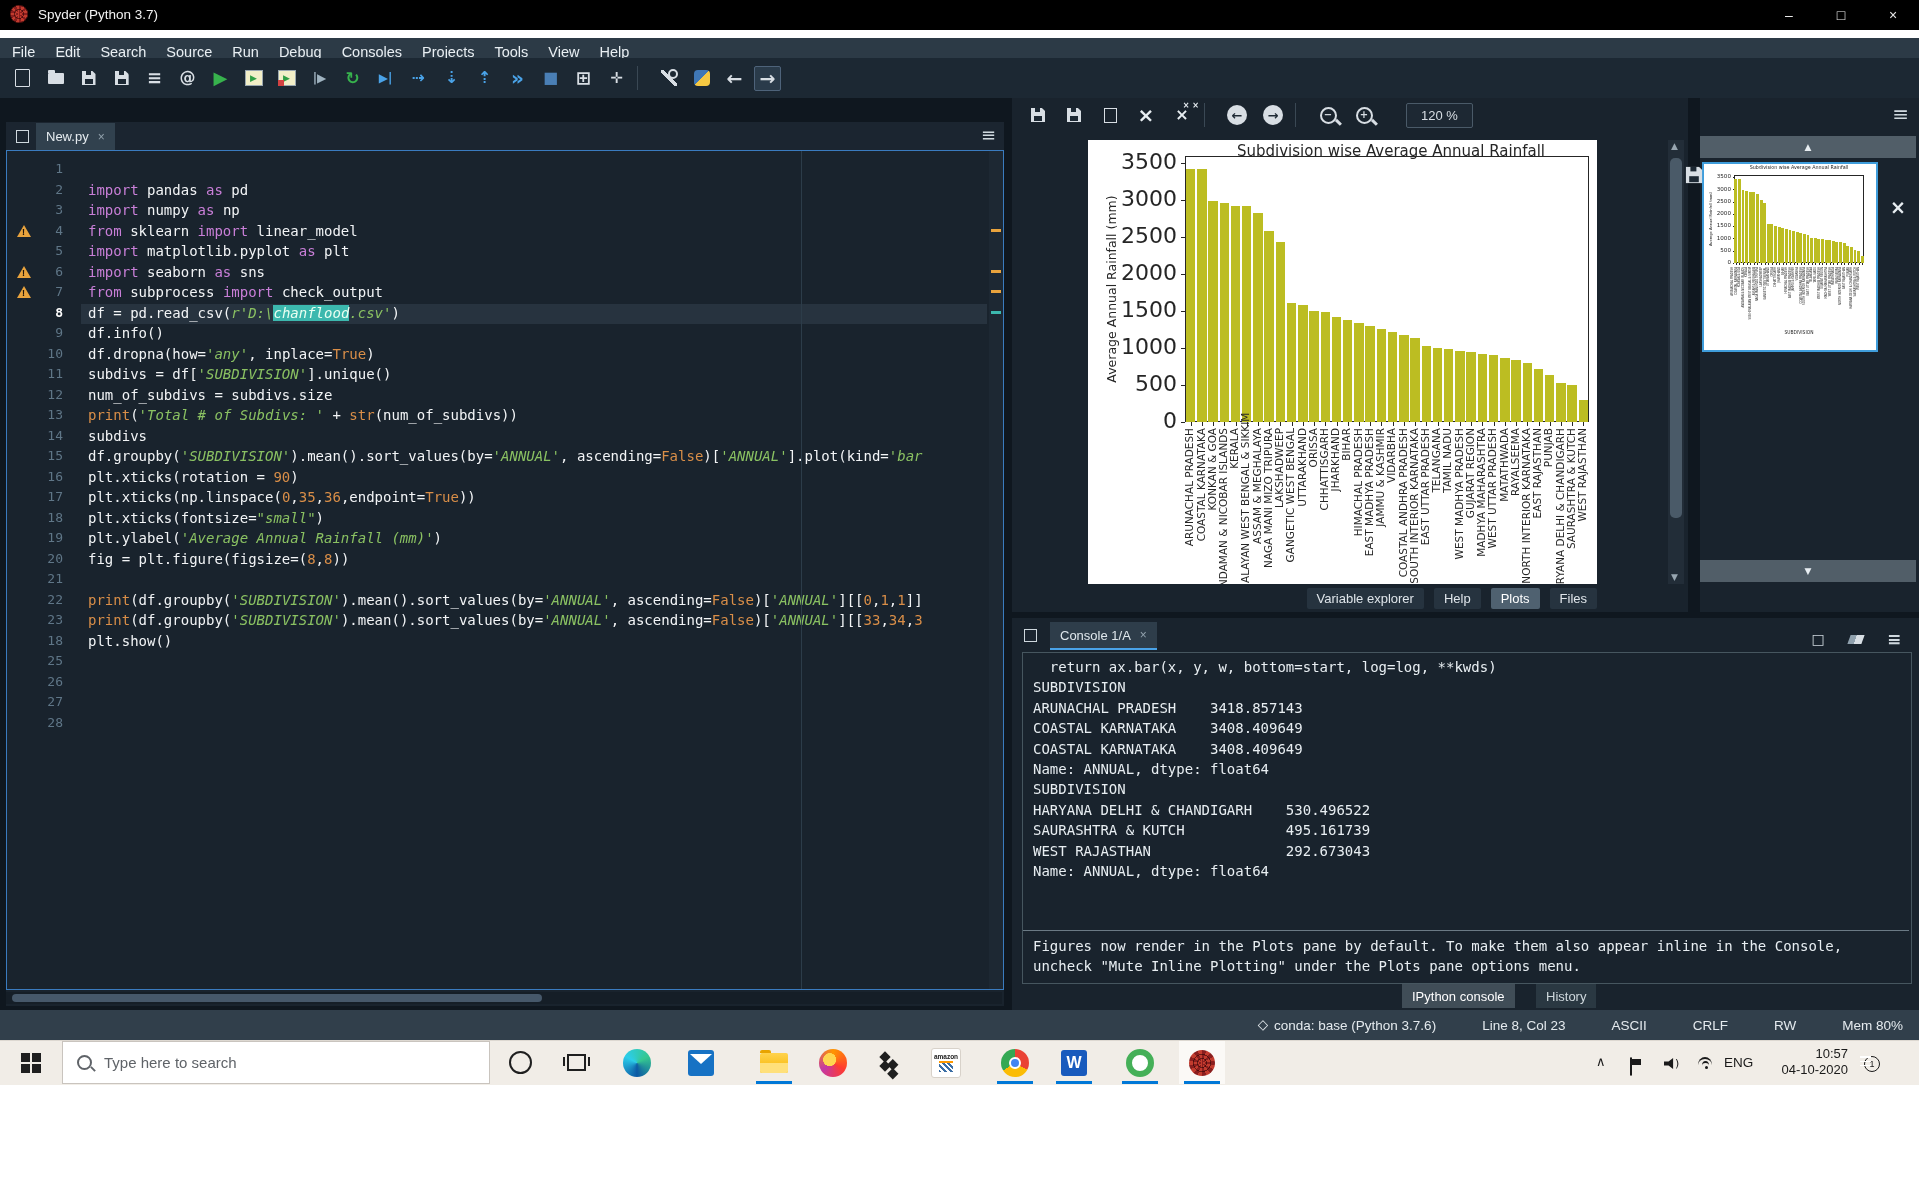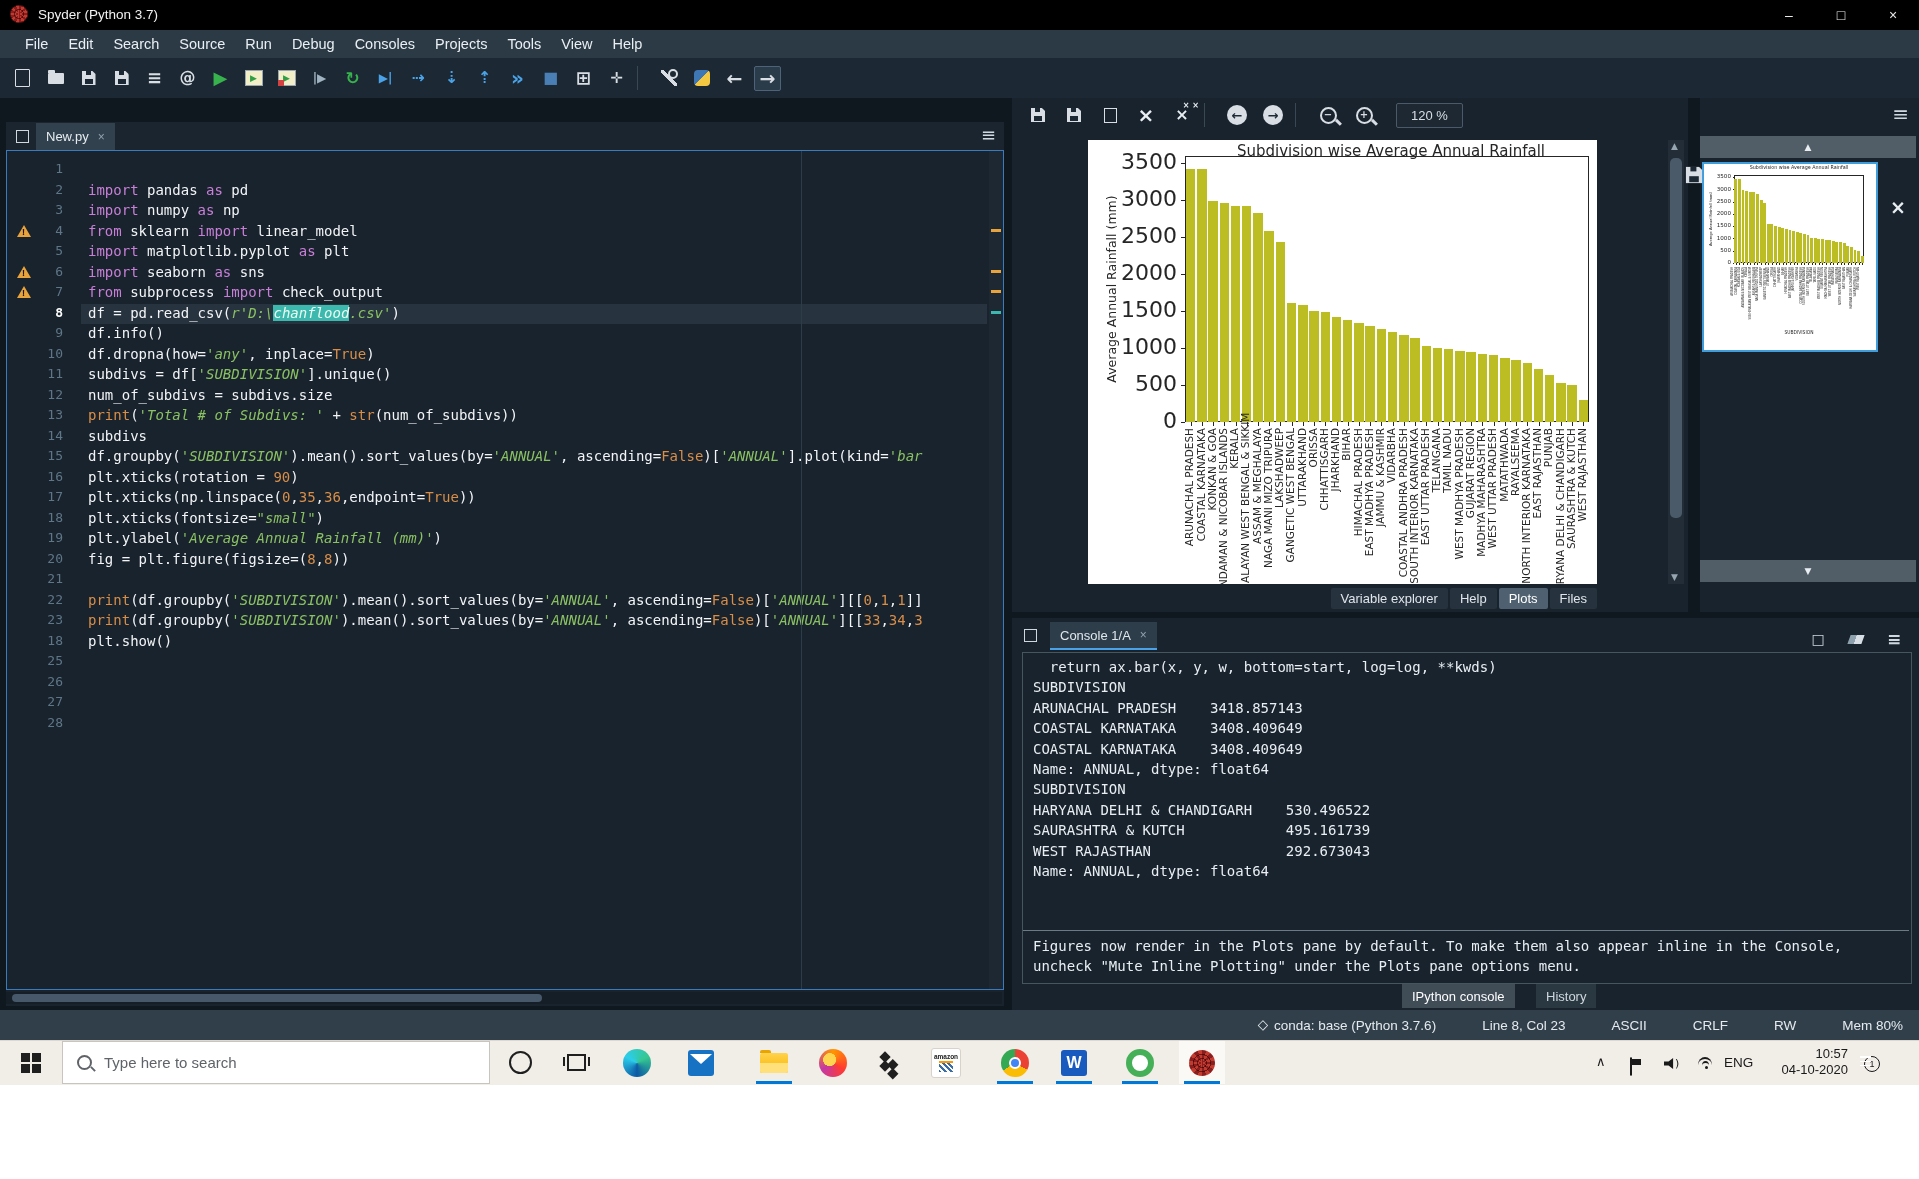--- a/index.html
+++ b/index.html
@@ -4,22 +4,22 @@
 <style>
   html,body{margin:0;padding:0;background:#ffffff;}
   #app{position:relative;width:1919px;height:1179px;overflow:hidden;
        font-family:"Liberation Sans",sans-serif;background:#ffffff;}
   .abs{position:absolute;}
   
   #titlebar{position:absolute;left:0;top:0;width:1919px;height:30px;background:#000;color:#fff;}
   #title-text{position:absolute;left:38px;top:7px;font-size:13.5px;color:#f2f2f2;}
   .winbtn{position:absolute;top:0;width:52px;height:30px;color:#e8e8e8;font-size:14px;
           display:flex;align-items:center;justify-content:center;}
-  #menubar{position:absolute;left:0;top:30px;width:1919px;height:28px;background:#2c3a46;
-           display:flex;align-items:center;padding-left:15px;box-sizing:border-box;}
+  #menubar{position:absolute;left:0;top:38px;width:1919px;height:28px;background:#2c3a46;
+           display:flex;align-items:center;padding-left:2px;box-sizing:border-box;}
   .menu-item{color:#e9eff3;font-size:14.5px;padding:0 10px;}
   #toolbar{position:absolute;left:0;top:58px;width:1919px;height:40px;background:#1c2833;}
   #toolbar-icons{position:absolute;left:6px;top:0;height:40px;display:flex;align-items:center;}
   .tbcell{width:33px;height:30px;display:flex;align-items:center;justify-content:center;position:relative;}
   .tbsep{width:10px;height:24px;border-left:1px solid #3a4854;margin:0 4px;}
   .glyph{font-family:"DejaVu Sans",sans-serif;line-height:1;}
   .boxed{border:1px solid #4e637a;background:#2a3b4a;border-radius:2px;padding:2px 5px;}
   #address-box{position:absolute;left:840px;top:6px;width:1000px;height:26px;background:#1d2833;
     border:1px solid #3a4a59;border-radius:2px;color:#d4dce2;font-size:14px;display:flex;align-items:center;padding-left:9px;box-sizing:border-box;}
   #pathbar{position:absolute;left:0;top:98px;width:1005px;height:24px;background:#1c2833;color:#cfd8df;
@@ -45,21 +45,21 @@
   #hscroll{position:absolute;left:0;bottom:2px;width:996px;height:12px;background:#151e27;}
   #hthumb{position:absolute;left:6px;top:2px;width:530px;height:8px;border-radius:4px;background:#46586a;}
   .warn-tri{position:absolute;width:0;height:0;border-left:7px solid transparent;border-right:7px solid transparent;
             border-bottom:12px solid #e8a33d;}
   .warn-tri span{position:absolute;left:-2px;top:2px;font-size:9px;font-weight:bold;color:#20160a;}
   
   #plots-pane{position:absolute;left:1012px;top:0;width:676px;height:514px;background:#19232d;}
   #plots-toolbar{position:absolute;left:8px;top:2px;height:30px;display:flex;align-items:center;}
   #fig-main{position:absolute;left:76px;top:42px;width:509px;height:444px;background:#fff;overflow:hidden;}
   #plots-scroll{position:absolute;left:656px;top:42px;width:16px;height:444px;background:#222d38;}
-  #pane-buttons{position:absolute;right:91px;top:490px;display:flex;gap:2px;}
+  #pane-buttons{position:absolute;right:91px;top:490px;display:flex;gap:10px;}
   .pane-btn{background:#26333f;color:#dfe5ea;font-size:13px;padding:3px 10px;border-radius:2px;}
   .pane-btn.active{background:#4f6170;color:#fff;}
   
   #thumbs-pane{position:absolute;left:1700px;top:0;width:219px;height:514px;background:#19232d;}
   .scrollbtn{position:absolute;left:0;width:216px;height:22px;background:#515e68;color:#e8eef2;
              display:flex;align-items:center;justify-content:center;font-size:9px;}
   #thumb-box{position:absolute;left:2px;top:64px;width:172px;height:186px;background:#fff;border:2px solid #3f9ddb;overflow:hidden;}
   
   #console-pane{position:absolute;left:1012px;top:520px;width:907px;height:392px;background:#19232d;}
   #console-tabbar{position:absolute;left:0;top:2px;width:100%;height:30px;}
@@ -390,21 +390,21 @@
           <div class="tbcell" style="width: 36px;">
             <span class="i-circle glyph">→</span>
           </div>
           <div class="tbsep"></div>
           <div class="tbcell" style="width: 36px;">
             <span class="i-zoom glyph">−</span>
           </div>
           <div class="tbcell" style="width: 36px;">
             <span class="i-zoom glyph">+</span>
           </div>
-          <div style="border: 1px solid rgb(74, 90, 104); background: rgb(29, 40, 51); color: rgb(216, 222, 228); font-size: 13px; padding: 4px 14px; border-radius: 2px; margin-left: 14px;">120 %</div>
+          <div style="border: 1px solid rgb(74, 90, 104); background: rgb(29, 40, 51); color: rgb(216, 222, 228); font-size: 13px; padding: 4px 14px; border-radius: 2px; margin-left: 24px;">120 %</div>
         </div>
       <div id="fig-main">
           <div class="fig-text" style="left: 149px; top: 2px; width: 300px; text-align: center; font-size: 15px; transform: scale(1); transform-origin: 50% 0px;">Subdivision wise Average Annual Rainfall</div>
           <div class="fig-text" style="left: -84px; top: 149px; width: 200px; text-align: center; font-size: 12.5px; transform: rotate(-90deg) scale(1); transform-origin: 50% 0px;">Average Annual Rainfall (mm)</div>
           <div style="position: absolute; left: 97px; top: 16px; width: 404px; height: 266px; border: 1px solid rgb(38, 38, 38); box-sizing: border-box;"></div>
           <div class="fig-text" style="left: 29px; top: 268.36px; width: 60px; text-align: right; font-size: 22px; transform: scale(1); transform-origin: 100% 50%;">0</div>
           <div style="position: absolute; left: 93px; top: 282px; width: 4px; height: 1px; background: rgb(38, 38, 38);"></div>
           <div class="fig-text" style="left: 29px; top: 231.313px; width: 60px; text-align: right; font-size: 22px; transform: scale(1); transform-origin: 100% 50%;">500</div>
           <div style="position: absolute; left: 93px; top: 244.953px; width: 4px; height: 1px; background: rgb(38, 38, 38);"></div>
           <div class="fig-text" style="left: 29px; top: 194.265px; width: 60px; text-align: right; font-size: 22px; transform: scale(1); transform-origin: 100% 50%;">1000</div>

